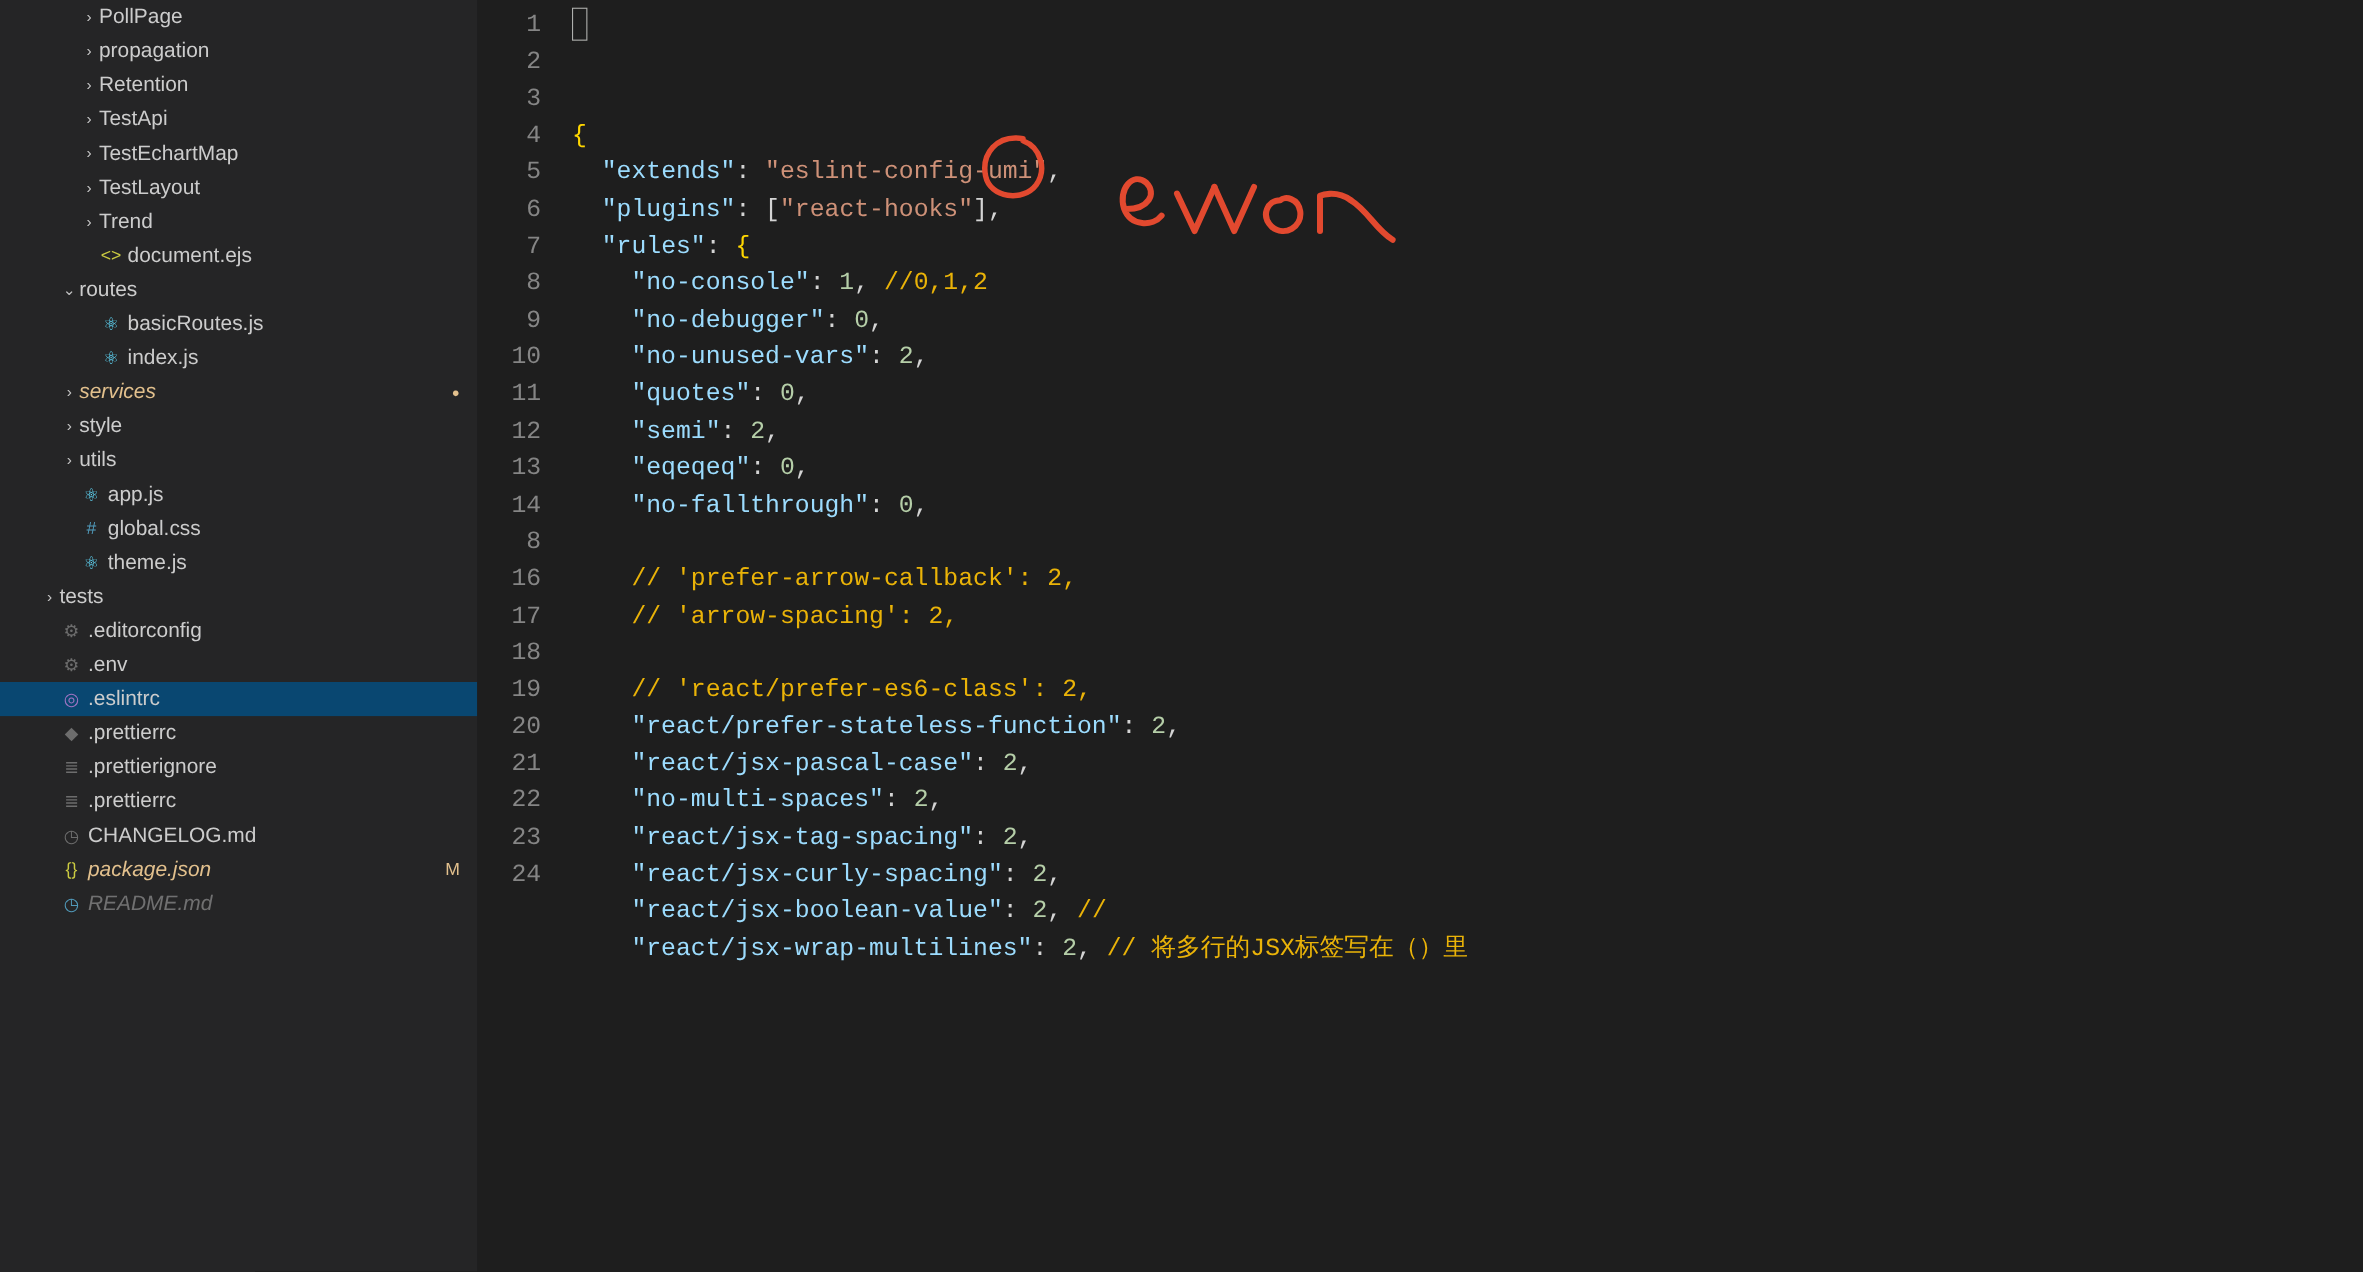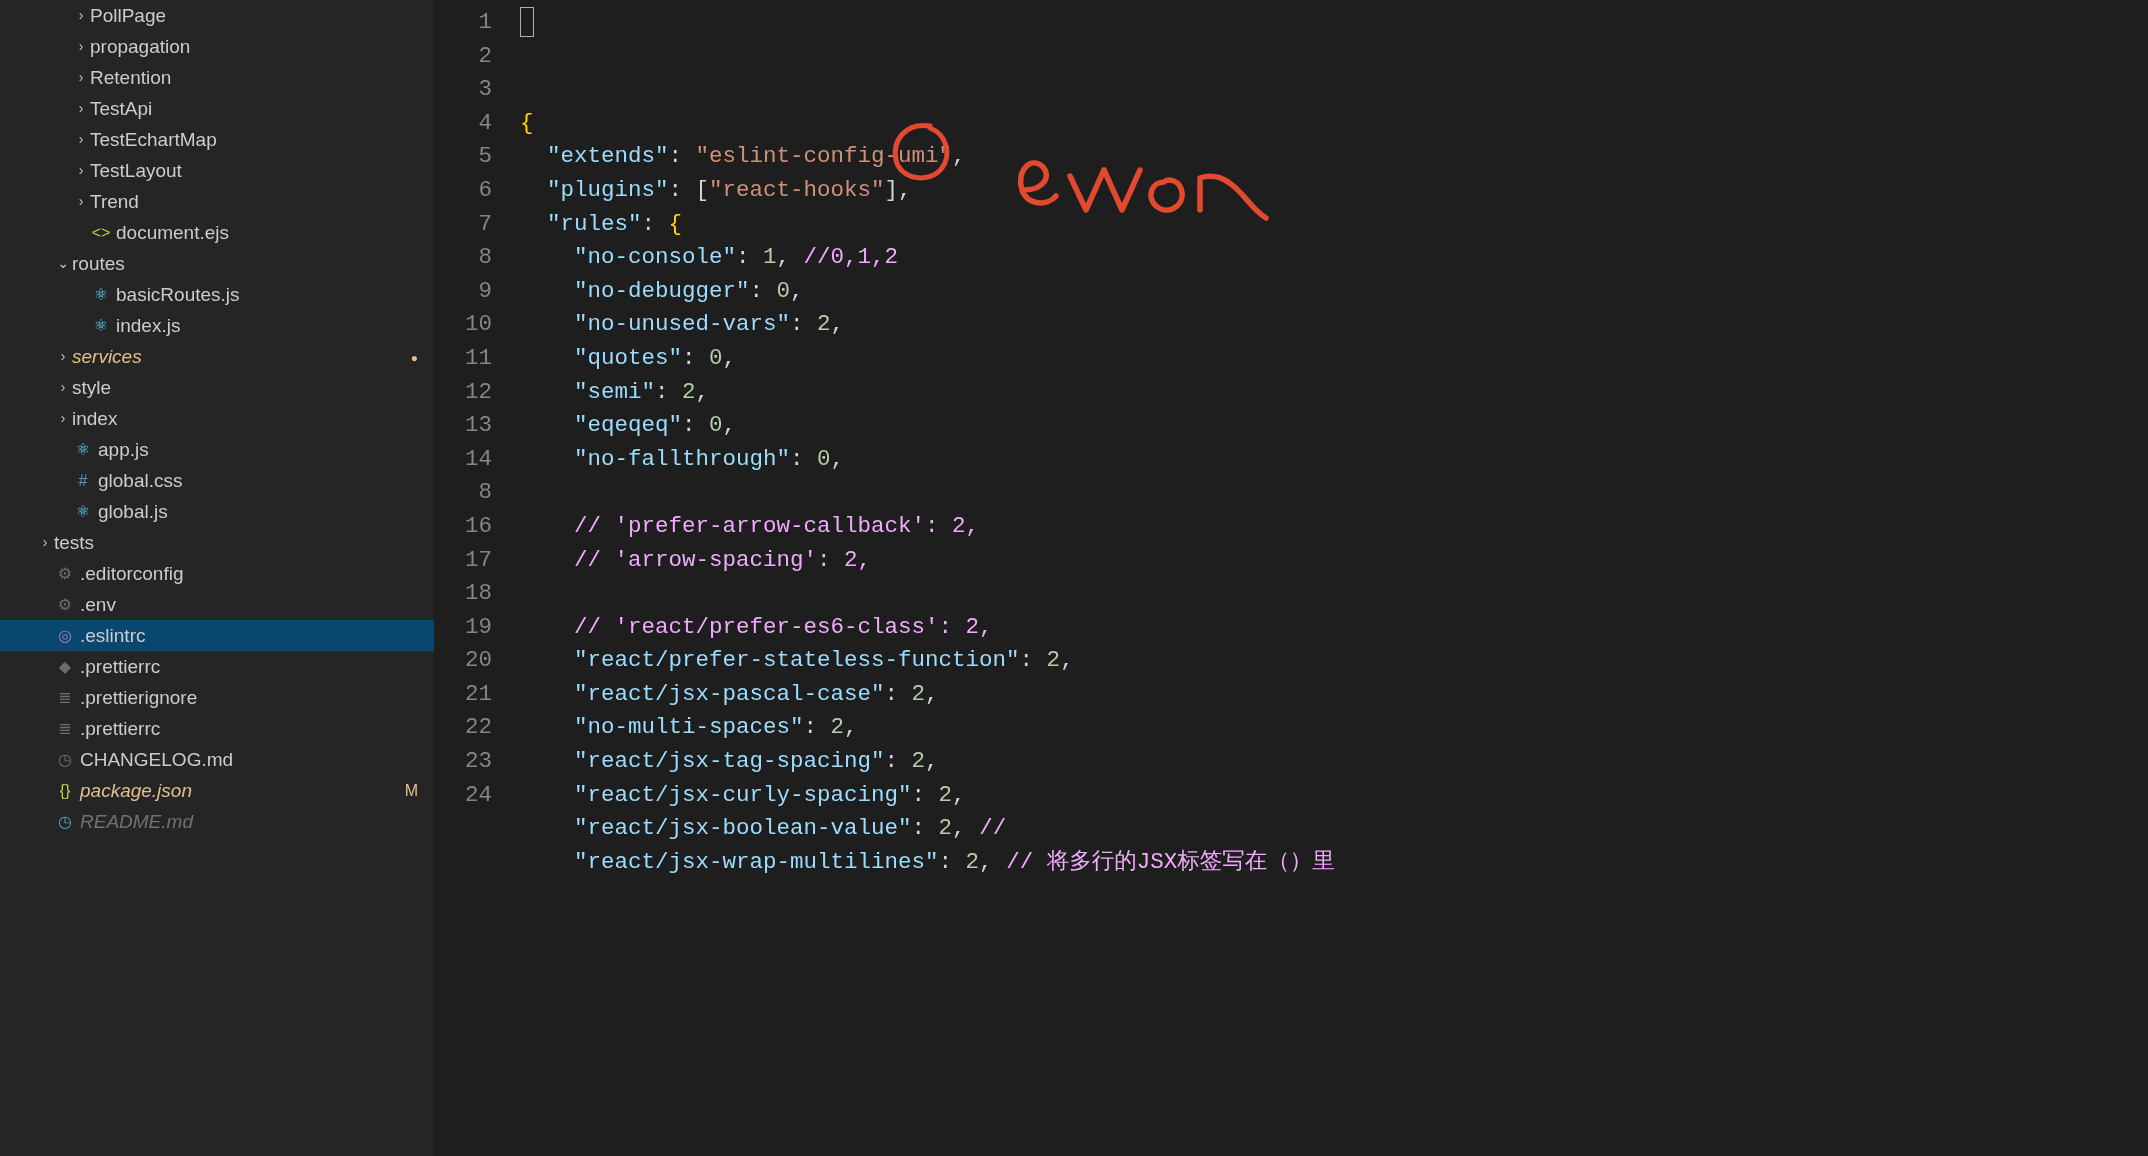--- a/index.html
+++ b/index.html
@@ -93,21 +93,21 @@
     padding-top: 6px;
     white-space: pre;
     position: relative;
   }
   .code-line { height: 33.6px; }
   .tok-key   { color: #9cdcfe; }
   .tok-str   { color: #ce9178; }
   .tok-num   { color: #b5cea8; }
   .tok-punc  { color: #d4d4d4; }
   .tok-brace { color: #ffd700; }
-  .tok-cmt   { color: #f0abfc; margin-top: 17px; }
+  .tok-cmt   { color: #eab308; margin-top: 17px; }
   .cursor-box {
     position: absolute;
     top: 7px; left: 0;
     width: 14px; height: 30px;
     border: 1px solid #aeafad;
   }
 
   
   .annotation {
     position: absolute;
@@ -183,39 +183,39 @@
       <span class="status dot"></span>
     </div>
     <div class="tree-row">
       <span class="indent" style="width: 54px;"></span>
       <span class="twisty">›</span>
       <span class="label">style</span>
     </div>
     <div class="tree-row">
       <span class="indent" style="width: 54px;"></span>
       <span class="twisty">›</span>
-      <span class="label">index</span>
+      <span class="label">utils</span>
     </div>
     <div class="tree-row">
       <span class="indent" style="width: 54px;"></span>
       <span class="twisty blank"></span>
       <span class="file-icon ic-react">⚛</span>
       <span class="label">app.js</span>
     </div>
     <div class="tree-row">
       <span class="indent" style="width: 54px;"></span>
       <span class="twisty blank"></span>
       <span class="file-icon ic-css">#</span>
       <span class="label">global.css</span>
     </div>
     <div class="tree-row">
       <span class="indent" style="width: 54px;"></span>
       <span class="twisty blank"></span>
       <span class="file-icon ic-react">⚛</span>
-      <span class="label">global.js</span>
+      <span class="label">theme.js</span>
     </div>
     <div class="tree-row">
       <span class="indent" style="width: 36px;"></span>
       <span class="twisty">›</span>
       <span class="label">tests</span>
     </div>
     <div class="tree-row">
       <span class="indent" style="width: 36px;"></span>
       <span class="twisty blank"></span>
       <span class="file-icon ic-gear">⚙</span>

